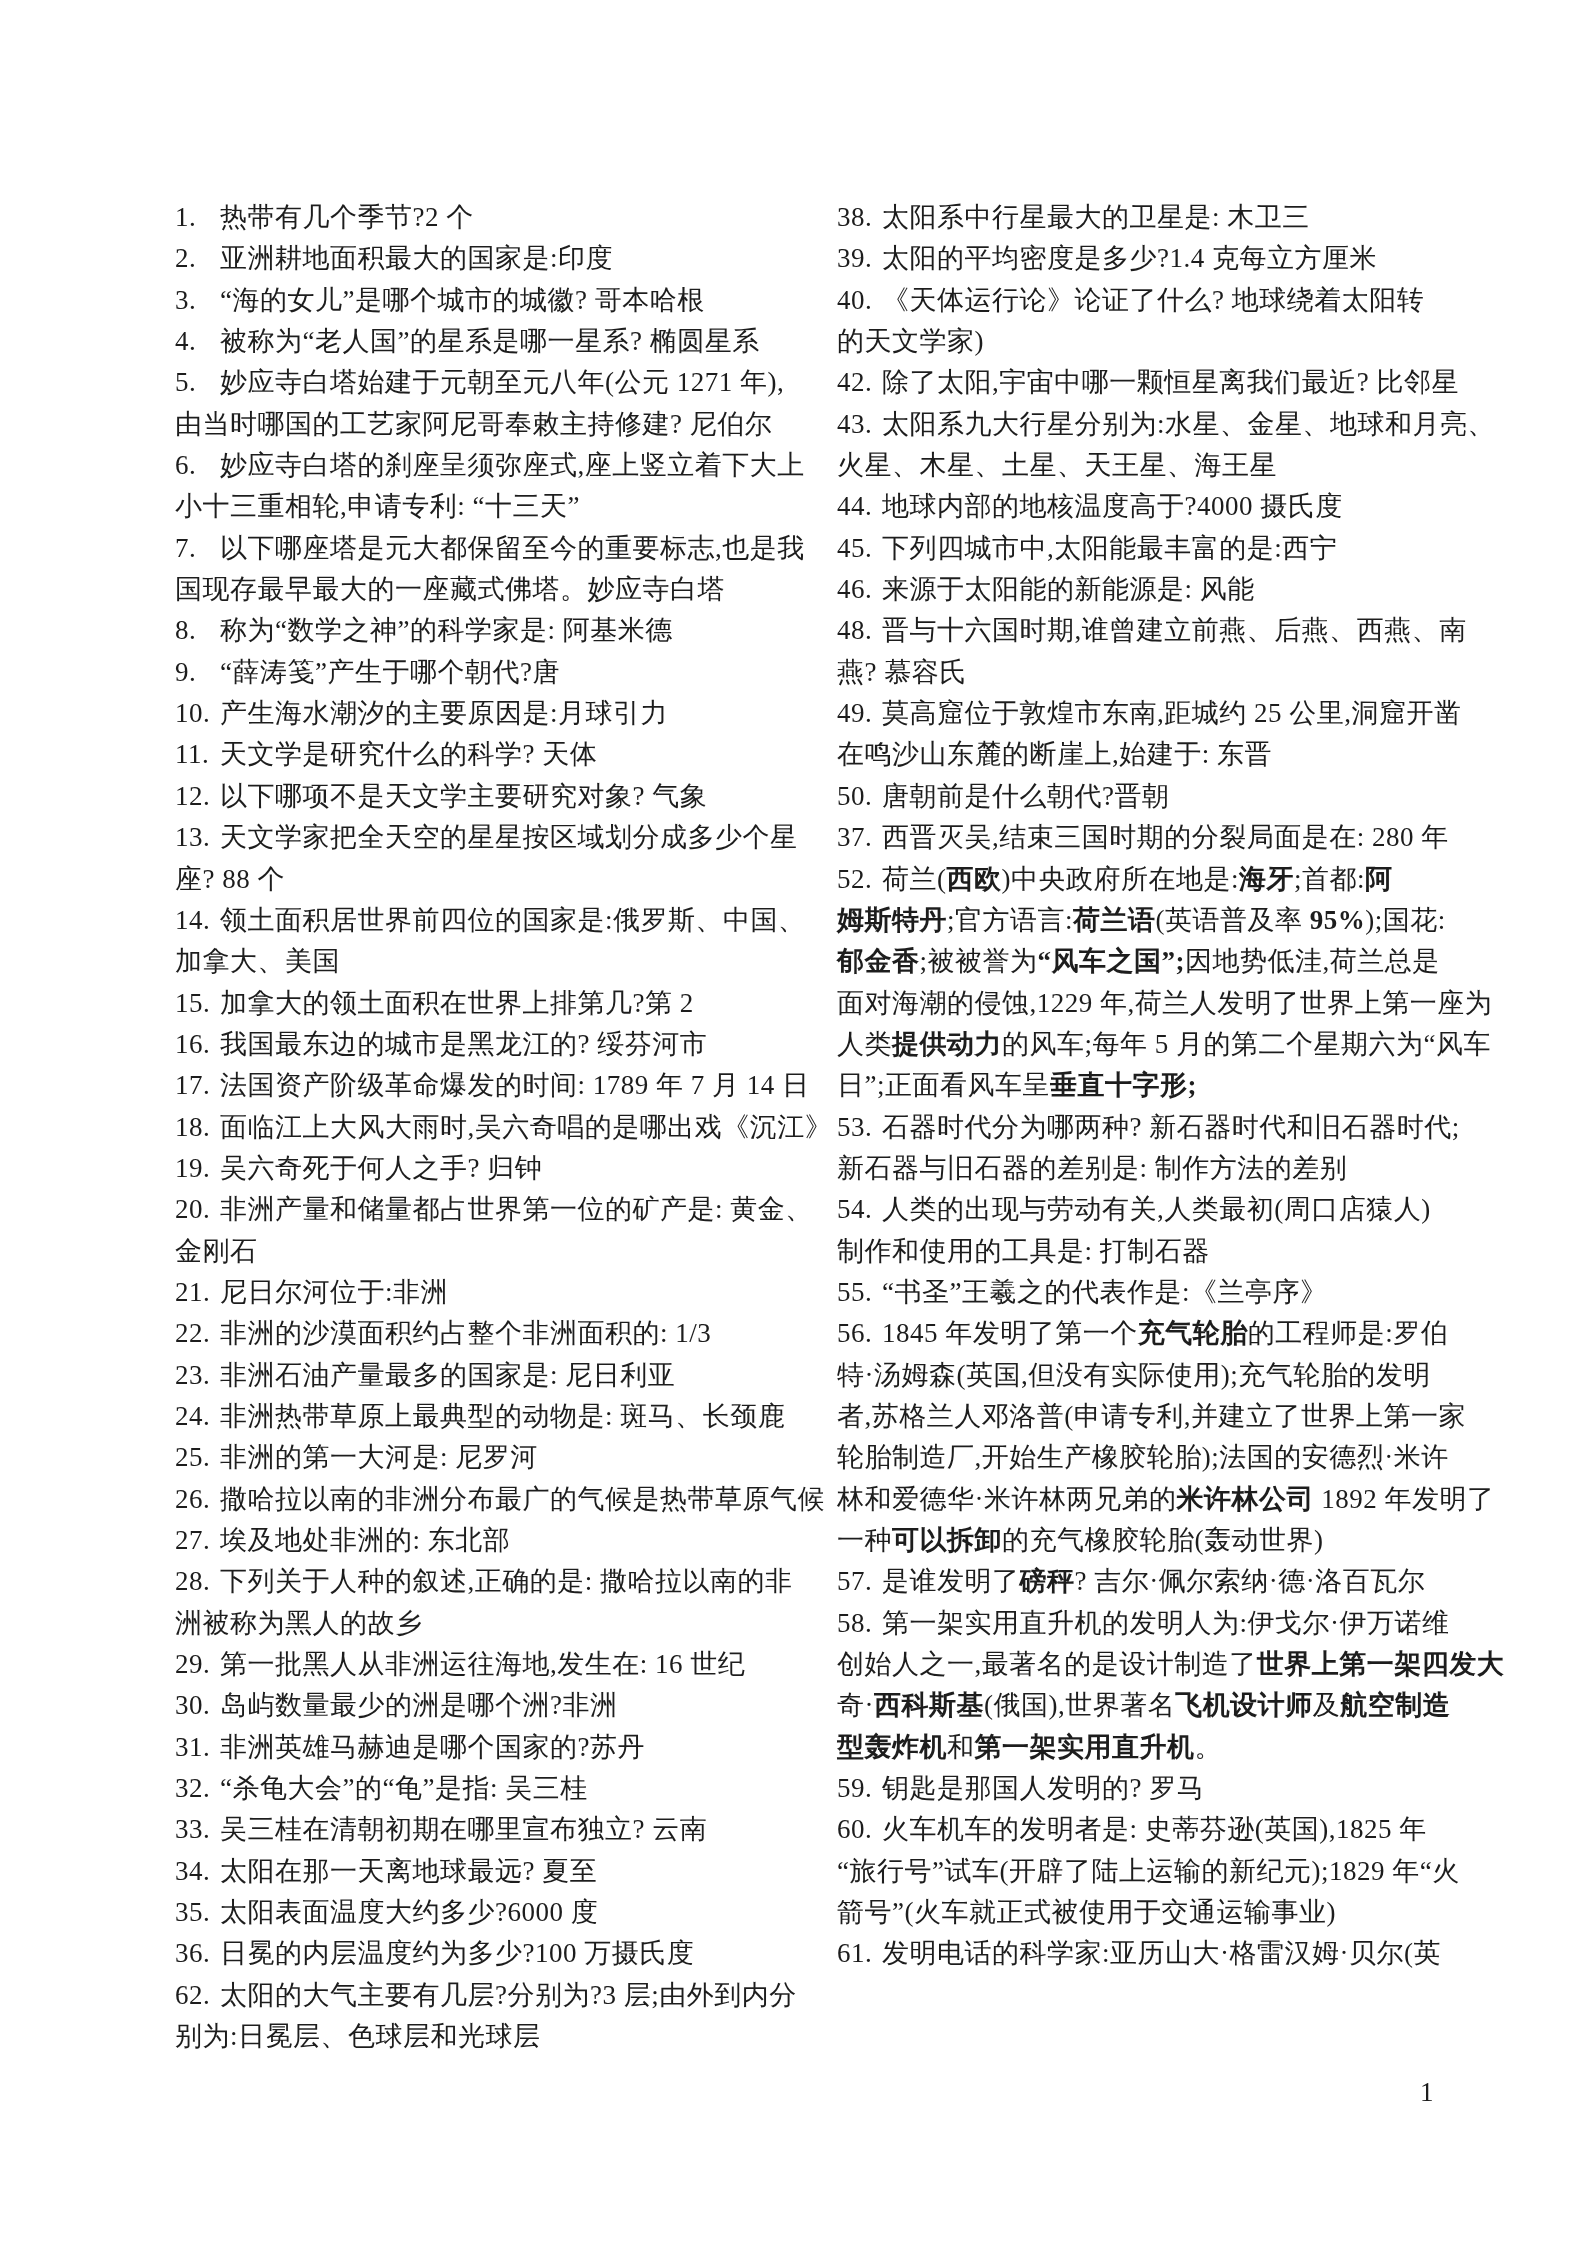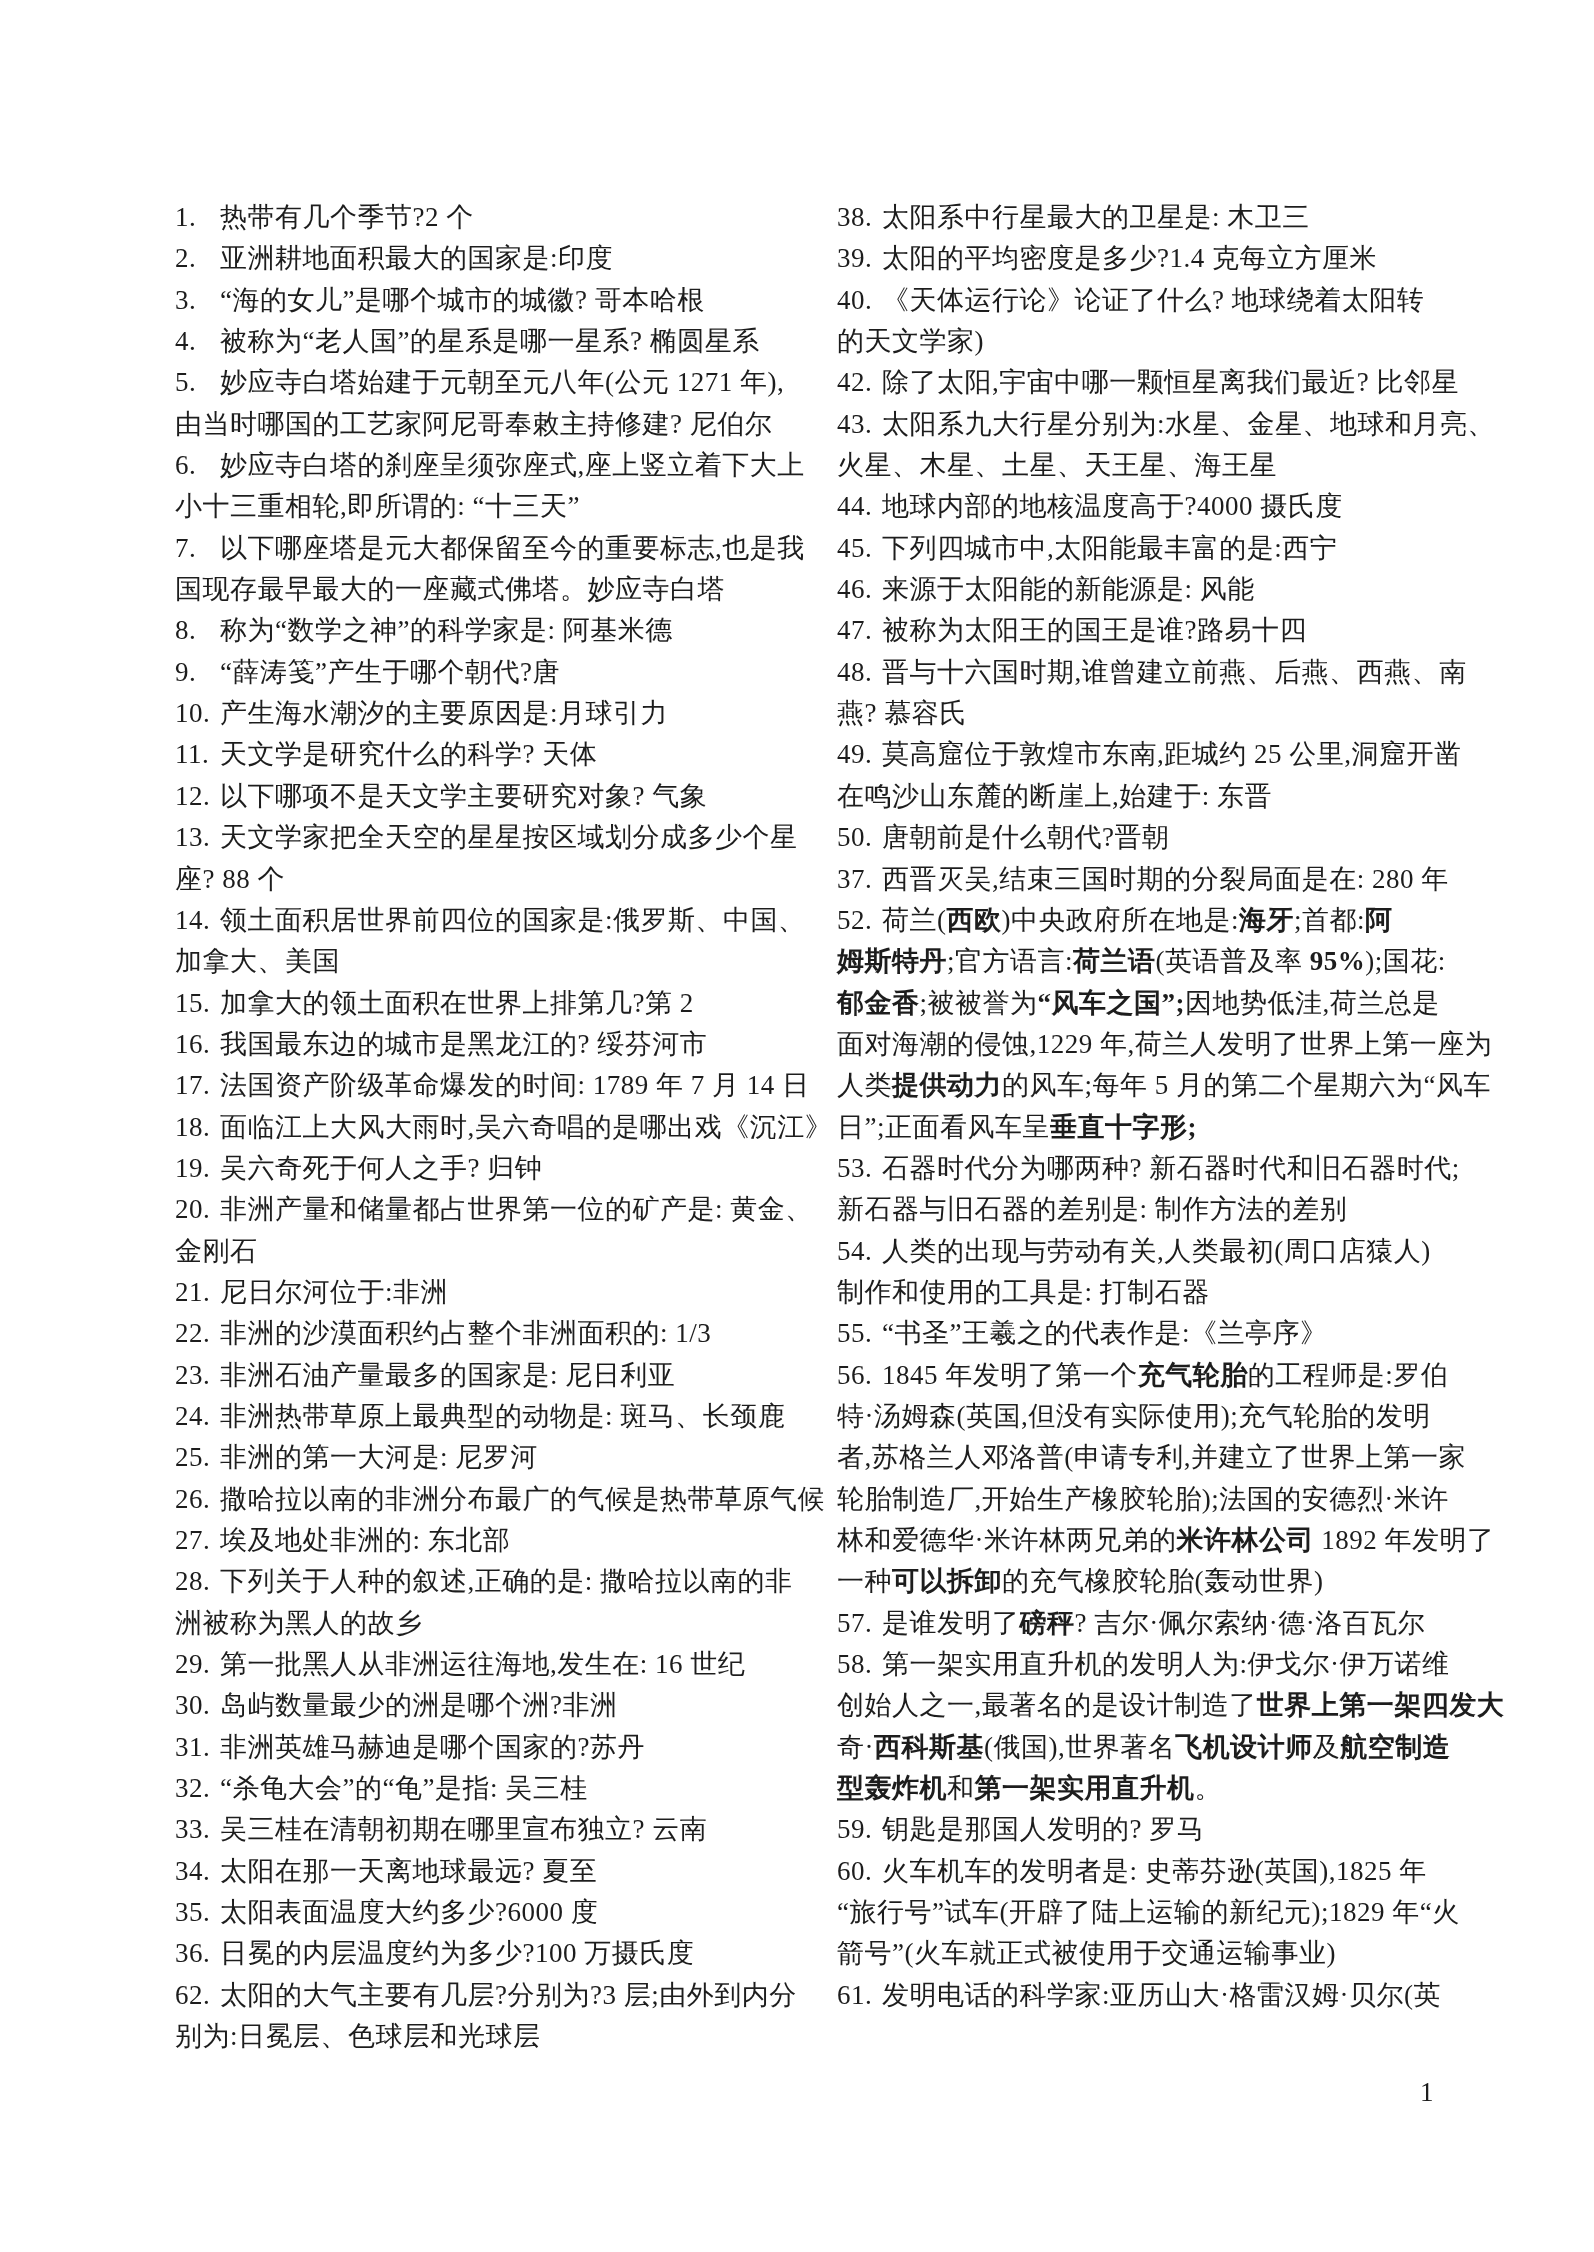--- a/index.html
+++ b/index.html
@@ -37,21 +37,21 @@
 
 <div class="sheet">
   <div class="col col-left">
       <div class="line"><span class="num">1.</span><span>热带有几个季节?2 个</span></div>
       <div class="line"><span class="num">2.</span><span>亚洲耕地面积最大的国家是:印度</span></div>
       <div class="line"><span class="num">3.</span><span>“海的女儿”是哪个城市的城徽? 哥本哈根</span></div>
       <div class="line"><span class="num">4.</span><span>被称为“老人国”的星系是哪一星系? 椭圆星系</span></div>
       <div class="line"><span class="num">5.</span><span>妙应寺白塔始建于元朝至元八年(公元 1271 年),</span></div>
       <div class="line"><span>由当时哪国的工艺家阿尼哥奉敕主持修建? 尼伯尔</span></div>
       <div class="line"><span class="num">6.</span><span>妙应寺白塔的刹座呈须弥座式,座上竖立着下大上</span></div>
-      <div class="line"><span>小十三重相轮,即所谓的: “十三天”</span></div>
+      <div class="line"><span>小十三重相轮,申请专利: “十三天”</span></div>
       <div class="line"><span class="num">7.</span><span>以下哪座塔是元大都保留至今的重要标志,也是我</span></div>
       <div class="line"><span>国现存最早最大的一座藏式佛塔。妙应寺白塔</span></div>
       <div class="line"><span class="num">8.</span><span>称为“数学之神”的科学家是: 阿基米德</span></div>
       <div class="line"><span class="num">9.</span><span>“薛涛笺”产生于哪个朝代?唐</span></div>
       <div class="line"><span class="num">10.</span><span>产生海水潮汐的主要原因是:月球引力</span></div>
       <div class="line"><span class="num">11.</span><span>天文学是研究什么的科学? 天体</span></div>
       <div class="line"><span class="num">12.</span><span>以下哪项不是天文学主要研究对象? 气象</span></div>
       <div class="line"><span class="num">13.</span><span>天文学家把全天空的星星按区域划分成多少个星</span></div>
       <div class="line"><span>座? 88 个</span></div>
       <div class="line"><span class="num">14.</span><span>领土面积居世界前四位的国家是:俄罗斯、中国、</span></div>
@@ -87,21 +87,20 @@
       <div class="line"><span class="num">38.</span><span>太阳系中行星最大的卫星是: 木卫三</span></div>
       <div class="line"><span class="num">39.</span><span>太阳的平均密度是多少?1.4 克每立方厘米</span></div>
       <div class="line"><span class="num">40.</span><span>《天体运行论》论证了什么? 地球绕着太阳转</span></div>
       <div class="line"><span>的天文学家)</span></div>
       <div class="line"><span class="num">42.</span><span>除了太阳,宇宙中哪一颗恒星离我们最近? 比邻星</span></div>
       <div class="line"><span class="num">43.</span><span>太阳系九大行星分别为:水星、金星、地球和月亮、</span></div>
       <div class="line"><span>火星、木星、土星、天王星、海王星</span></div>
       <div class="line"><span class="num">44.</span><span>地球内部的地核温度高于?4000 摄氏度</span></div>
       <div class="line"><span class="num">45.</span><span>下列四城市中,太阳能最丰富的是:西宁</span></div>
       <div class="line"><span class="num">46.</span><span>来源于太阳能的新能源是: 风能</span></div>
-      <div class="line"><span class="num">47.</span><span>被称为太阳王的国王是谁?路易十四</span></div>
       <div class="line"><span class="num">48.</span><span>晋与十六国时期,谁曾建立前燕、后燕、西燕、南</span></div>
       <div class="line"><span>燕? 慕容氏</span></div>
       <div class="line"><span class="num">49.</span><span>莫高窟位于敦煌市东南,距城约 25 公里,洞窟开凿</span></div>
       <div class="line"><span>在鸣沙山东麓的断崖上,始建于: 东晋</span></div>
       <div class="line"><span class="num">50.</span><span>唐朝前是什么朝代?晋朝</span></div>
       <div class="line"><span class="num">37.</span><span>西晋灭吴,结束三国时期的分裂局面是在: 280 年</span></div>
       <div class="line"><span class="num">52.</span><span>荷兰(</span><span class="b">西欧</span><span>)中央政府所在地是:</span><span class="b">海牙</span><span>;首都:</span><span class="b">阿</span></div>
       <div class="line"><span class="b">姆斯特丹</span><span>;官方语言:</span><span class="b">荷兰语</span><span>(英语普及率 </span><span class="b">95%</span><span>);国花:</span></div>
       <div class="line"><span class="b">郁金香</span><span>;被被誉为</span><span class="b">“风车之国”;</span><span>因地势低洼,荷兰总是</span></div>
       <div class="line"><span>面对海潮的侵蚀,1229 年,荷兰人发明了世界上第一座为</span></div>

